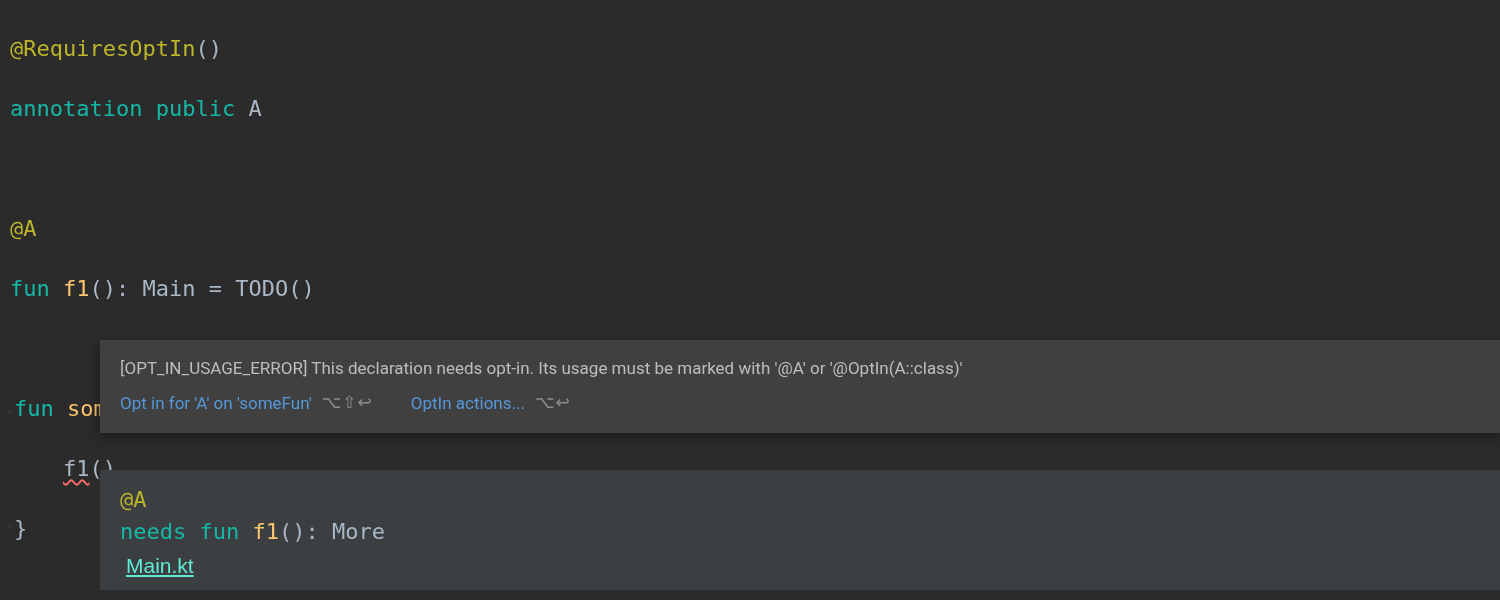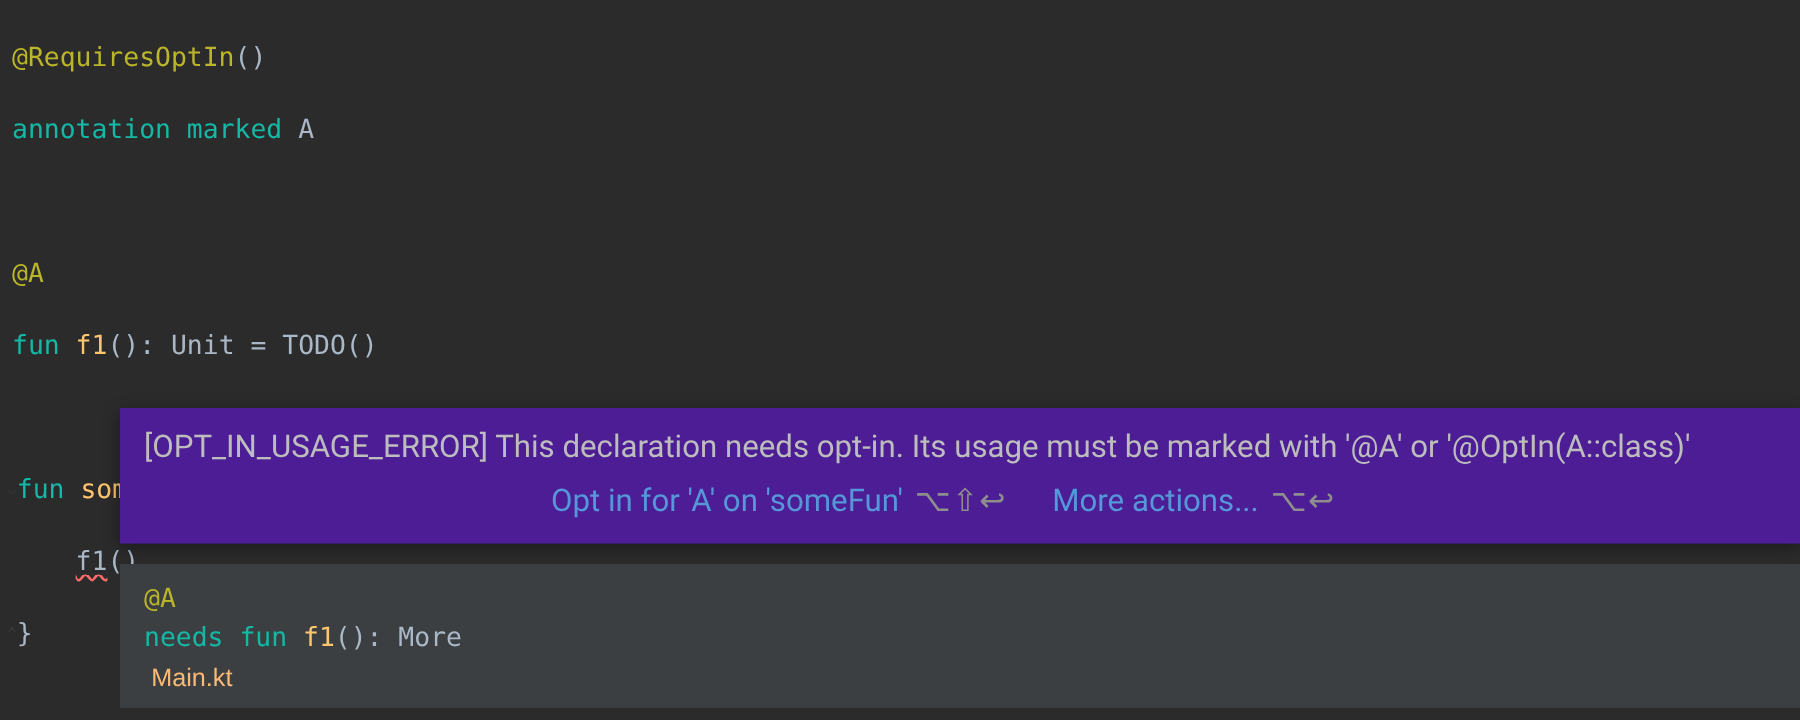--- a/index.html
+++ b/index.html
@@ -48,35 +48,34 @@
   .gutter-mark {
     opacity: .35;
   }
 
   
   .inspection-popup {
     position: absolute;
     left: 100px;
     top: 340px;
     right: 0;
-    background: #4c1d95;
+    background: #404040;
     box-shadow: 0 4px 14px rgba(0,0,0,.4);
     font-family: -apple-system, BlinkMacSystemFont, "Segoe UI", Roboto, sans-serif;
-    font-size: 26px;
+    font-size: 17px;
     color: #bdbdbd;
   }
   .inspection-err {
     padding: 18px 20px 8px 20px;
   }
   .inspection-actions {
     padding: 6px 20px 20px 20px;
     display: flex;
     align-items: center;
     gap: 10px;
-    justify-content: center;
   }
   .action-link {
     color: #5597d8;
     cursor: pointer;
   }
   .shortcut {
     color: #8e8e8e;
     font-family: -apple-system, sans-serif;
     letter-spacing: 1px;
     margin-right: 28px;
@@ -88,47 +87,48 @@
     top: 470px;
     right: 0;
     background: #3c3f41;
     padding: 14px 20px 8px 20px;
     font-family: "Menlo", "Consolas", monospace;
     font-size: 22px;
     line-height: 32px;
   }
   .doc-file {
     font-family: -apple-system, BlinkMacSystemFont, sans-serif;
-    color: #fdba74;
+    color: #5eead4;
     font-size: 21px;
     margin-top: 2px;
     margin-left: 6px;
+    text-decoration: underline;
   }
 </style>
 </head>
 <body>
 
 <div class="editor">
 <span class="code-line"><span class="tok-annotation">@RequiresOptIn</span><span class="tok-punct">()</span></span>
-<span class="code-line"><span class="tok-keyword">annotation</span> <span class="tok-keyword">marked</span> <span class="tok-default">A</span></span>
+<span class="code-line"><span class="tok-keyword">annotation</span> <span class="tok-keyword">public</span> <span class="tok-default">A</span></span>
 <span class="code-line"> </span>
 <span class="code-line"><span class="tok-annotation">@A</span></span>
-<span class="code-line"><span class="tok-keyword">fun</span> <span class="tok-func">f1</span><span class="tok-default">(): Unit = </span><span class="tok-call">TODO</span><span class="tok-call">()</span></span>
+<span class="code-line"><span class="tok-keyword">fun</span> <span class="tok-func">f1</span><span class="tok-default">(): Main = </span><span class="tok-call">TODO</span><span class="tok-call">()</span></span>
 <span class="code-line"> </span>
 <span class="code-line" style="padding-left:0"><span class="gutter gutter-mark">⌵</span><span class="tok-keyword">fun</span> <span class="tok-func">someFun</span><span class="tok-default">() {</span></span>
 <span class="code-line"><span>    </span><span class="tok-default err-underline">f1</span><span class="tok-default">()</span></span>
 <span class="code-line" style="padding-left:0"><span class="gutter gutter-mark">⌃</span><span class="tok-default">}</span></span>
 </div>
 
 <div class="inspection-popup">
   <div class="inspection-err">[OPT_IN_USAGE_ERROR] This declaration needs opt-in. Its usage must be marked with '@A' or '@OptIn(A::class)'</div>
   <div class="inspection-actions">
     <span class="action-link">Opt in for 'A' on 'someFun'</span>
     <span class="shortcut">⌥⇧↩</span>
-    <span class="action-link">More actions...</span>
+    <span class="action-link">OptIn actions...</span>
     <span class="shortcut">⌥↩</span>
   </div>
 </div>
 
 <div class="doc-popup">
   <div>
     <span class="tok-annotation">@A</span><br>
     <span class="tok-keyword">needs</span> <span class="tok-keyword">fun</span> <span class="tok-func">f1</span><span class="tok-default">(): More</span>
   </div>
   <div class="doc-file">Main.kt</div>

